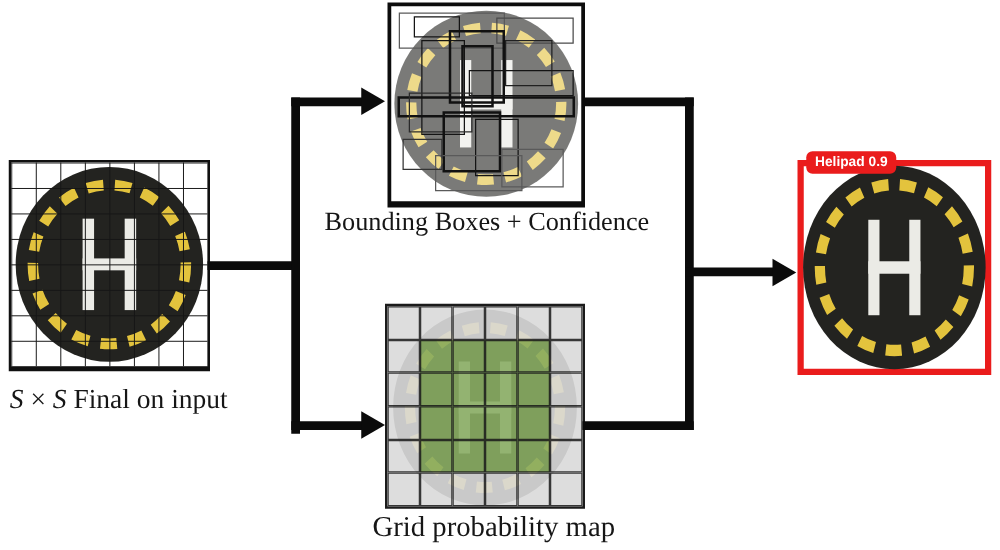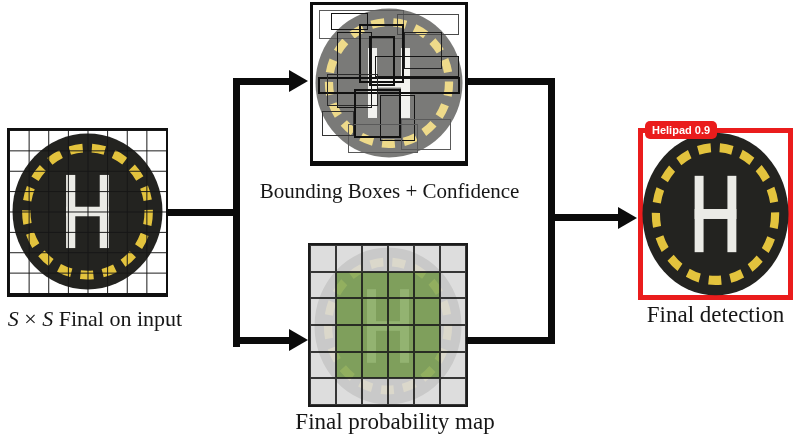--- a/index.html
+++ b/index.html
@@ -28,21 +28,21 @@
 
   #final-img{left:638px;top:128px;width:155px;height:172px;border:5px solid #ea1c1c;}
   #final-img .helipad{left:-2px;top:-2px;width:149px;height:166px;}
   #detection-tag{position:absolute;left:645px;top:121px;z-index:6;
     background:#ea1c1c;color:#ffffff;font-family:"Liberation Sans",sans-serif;
     font-weight:bold;font-size:11px;line-height:14px;padding:2px 7px;border-radius:5px;}
 
   
   .caption{position:absolute;font-size:22px;line-height:26px;text-align:center;white-space:nowrap;}
   #input-label{left:-2px;top:306px;width:194px;}
-  #bbox-label{left:252px;top:178px;width:275px;font-size:21px;}
+  #bbox-label{left:252px;top:164px;width:275px;font-size:21px;}
   #classmap-label{left:285px;top:409px;width:220px;font-size:23px;}
   #final-label{left:638px;top:302px;width:155px;font-size:23px;}
   .ital{font-style:italic;}
 
   
   .bar{position:absolute;background:#0b0b0b;}
   .ah{position:absolute;width:0;height:0;border-top:11px solid transparent;
       border-bottom:11px solid transparent;border-left:19px solid #0b0b0b;}
   #a-stub      {left:166px;top:209px;width:71px;height:7px;}
   #a-vleft     {left:233px;top:78px;width:7px;height:269px;}
@@ -141,33 +141,32 @@
         <div class="cmcell" style="background: rgba(122, 163, 80, 0.8);"></div>
         <div class="cmcell" style="background: rgba(214, 214, 214, 0.82);"></div>
         <div class="cmcell" style="background: rgba(214, 214, 214, 0.82);"></div>
         <div class="cmcell" style="background: rgba(214, 214, 214, 0.82);"></div>
         <div class="cmcell" style="background: rgba(214, 214, 214, 0.82);"></div>
         <div class="cmcell" style="background: rgba(214, 214, 214, 0.82);"></div>
         <div class="cmcell" style="background: rgba(214, 214, 214, 0.82);"></div>
         <div class="cmcell" style="background: rgba(214, 214, 214, 0.82);"></div>
       </div>
   </div>
-  <div class="caption" id="classmap-label">Final probability map</div>
+  <div class="caption" id="classmap-label">Grid probability map</div>
 
   <div class="panel" id="final-img">
     <svg class="helipad" viewBox="0 0 100 100" preserveAspectRatio="none">
       <circle cx="50" cy="50" r="49" fill="#232320"></circle>
       <circle cx="50" cy="50" r="40" fill="none" stroke="#e3c33d" stroke-width="5.5" stroke-dasharray="8.6 6.1"></circle>
       <rect x="36" y="27" width="6" height="46" fill="#ebebe6"></rect>
       <rect x="58" y="27" width="6" height="46" fill="#ebebe6"></rect>
       <rect x="36" y="47" width="28" height="6" fill="#ebebe6"></rect>
     </svg>
   </div>
   <div id="detection-tag">Helipad 0.9</div>
-  <div class="caption" id="final-label">Final detection</div>
 
   <div class="bar" id="a-stub"></div>
   <div class="bar" id="a-vleft"></div>
   <div class="bar" id="a-top-h"></div>
   <div class="ah" id="a-top-head"></div>
   <div class="bar" id="a-bot-h"></div>
   <div class="ah" id="a-bot-head"></div>
   <div class="bar" id="a-top-right"></div>
   <div class="bar" id="a-vright"></div>
   <div class="bar" id="a-bot-right"></div>

